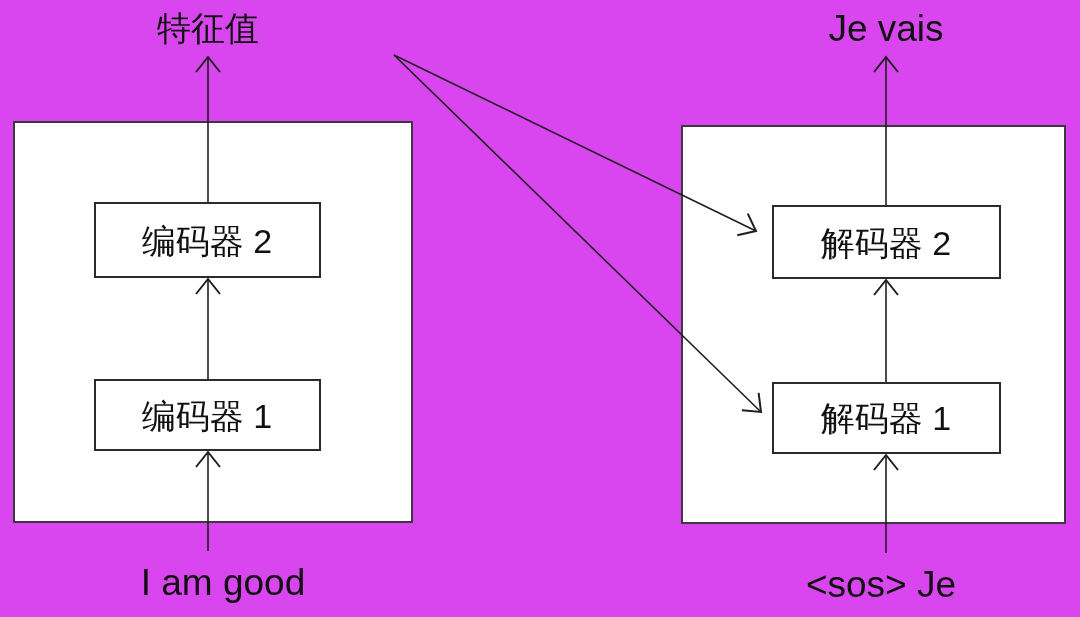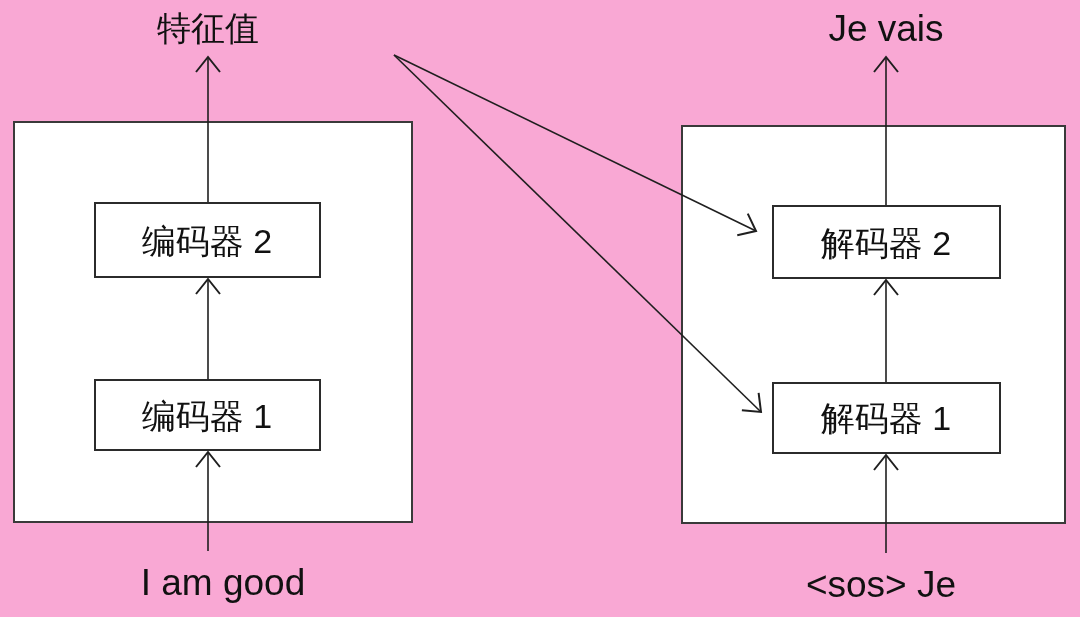--- a/index.html
+++ b/index.html
@@ -4,21 +4,21 @@
 <style>
   html, body {
     margin: 0;
     padding: 0;
     background: #ffffff;
   }
   .stage {
     position: relative;
     width: 1080px;
     height: 617px;
-    background: #f9a8d4;
+    background: #d946ef;
     font-family: "Liberation Sans", "DejaVu Sans", sans-serif;
   }
   svg { display: block; }
   .outer-box {
     fill: #ffffff;
     stroke: #3a3a3a;
     stroke-width: 2;
   }
   .inner-box {
     fill: #ffffff;

